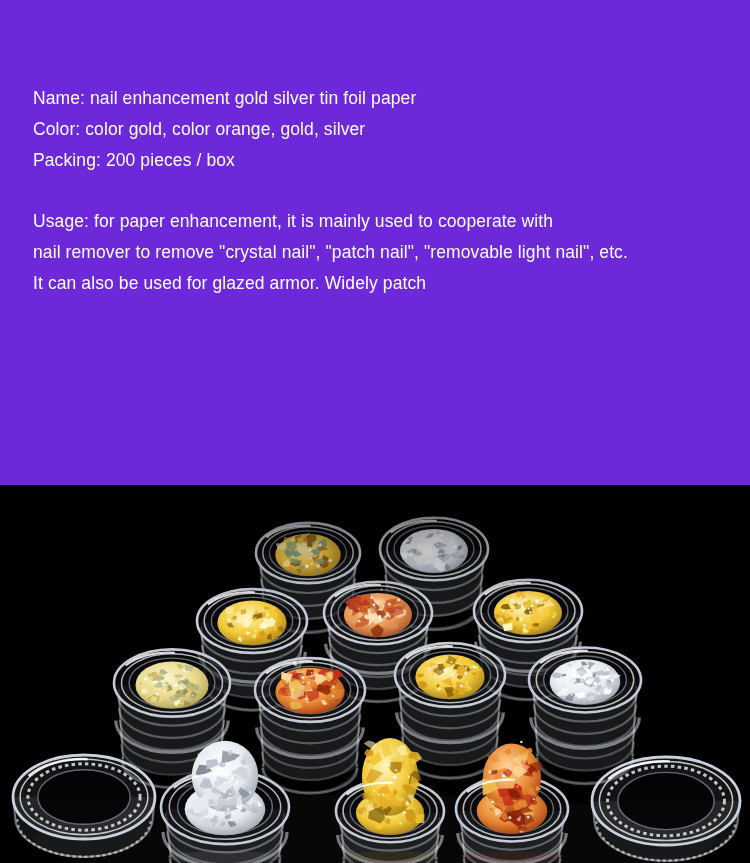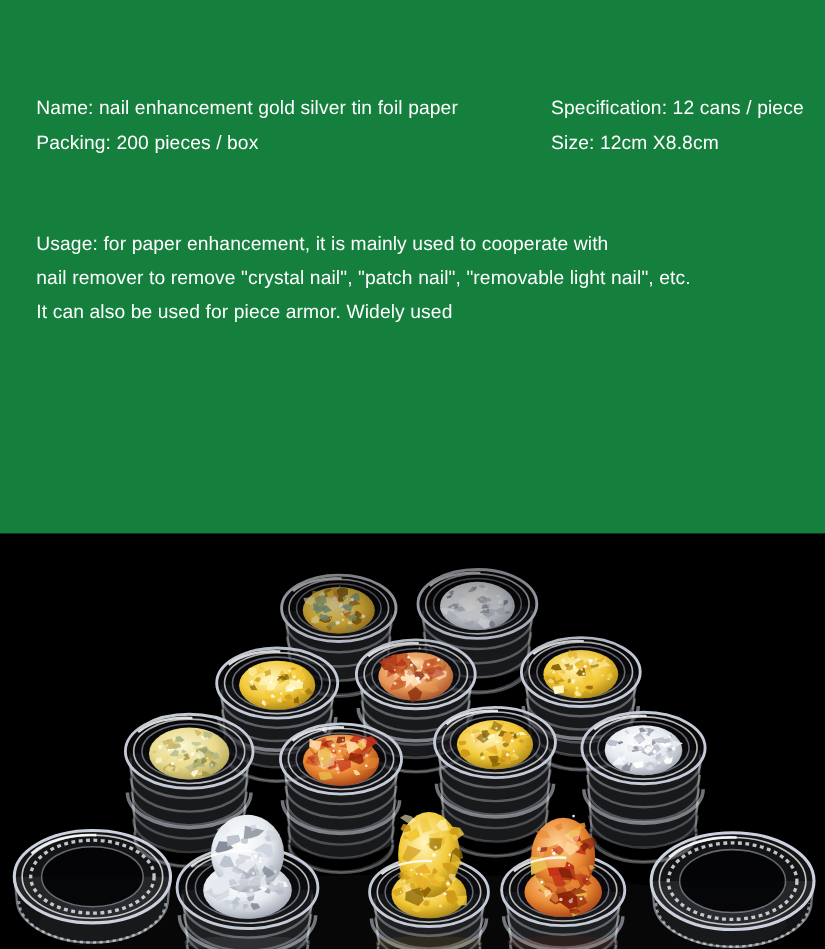--- a/index.html
+++ b/index.html
@@ -1,20 +1,20 @@
 <!DOCTYPE html>
 <html><head>
 <meta charset="utf-8">
 <style>
   html, body { margin: 0; padding: 0; background: #000; }
   .page {
     position: relative;
     width: 750px;
     height: 863px;
-    background: #15803d;
+    background: #6d28d9;
     overflow: hidden;
     font-family: "Liberation Sans", sans-serif;
     color: #fff;
   }
   .page p {
     margin: 0;
     font-size: 17.5px;
     line-height: 31px;
     white-space: nowrap;
     letter-spacing: 0.1px;
@@ -31,32 +31,29 @@
   }
   .photo svg { display: block; }
 </style>
 </head>
 <body>
 
 <div class="page">
 
   <section class="details-left">
     <p>Name: nail enhancement gold silver tin foil paper</p>
+    <p>Color: color gold, color orange, gold, silver</p>
     <p>Packing: 200 pieces / box</p>
   </section>
 
-  <section class="details-right">
-    <p>Specification: 12 cans / piece</p>
-    <p>Size: 12cm X8.8cm</p>
-  </section>
 
   <section class="usage-block">
     <p>Usage: for paper enhancement, it is mainly used to cooperate with</p>
     <p>nail remover to remove "crystal nail", "patch nail", "removable light nail", etc.</p>
-    <p>It can also be used for piece armor. Widely used</p>
+    <p>It can also be used for glazed armor. Widely patch</p>
   </section>
 
   <figure class="photo">
     <svg id="photo-svg" width="750" height="378" viewBox="0 0 750 378">
         <defs>
           <radialGradient id="g-gold" cx="0.42" cy="0.36" r="0.8">
             <stop offset="0%" stop-color="#fff6c0"></stop>
             <stop offset="50%" stop-color="#f2c938"></stop>
             <stop offset="100%" stop-color="#8a6406"></stop>
           </radialGradient>

